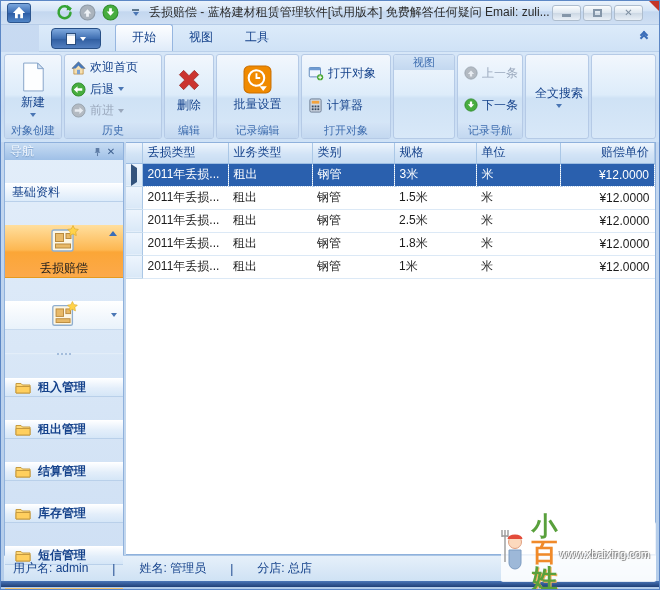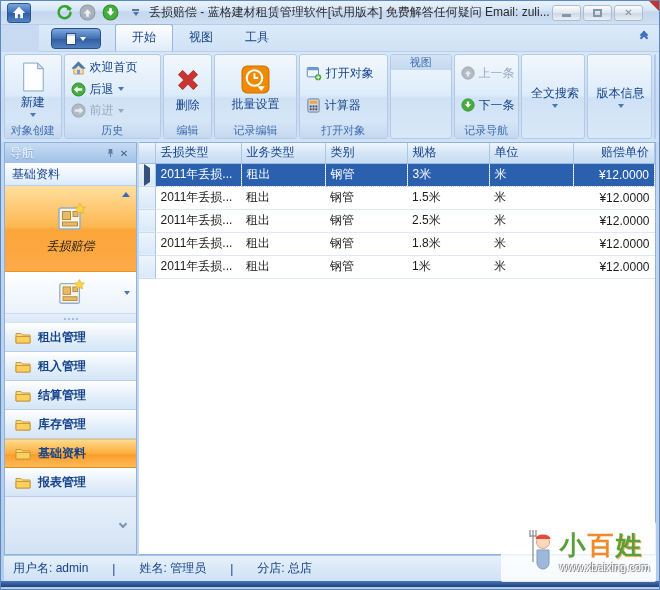--- a/index.html
+++ b/index.html
@@ -38,27 +38,27 @@
   .vstack { display:flex; flex-direction:column; justify-content:space-between; }
   .small-btn { display:flex; align-items:center; gap:4px; font-size:12px; color:#15428b; padding:2px 3px; border-radius:2px; white-space:nowrap; }
   .small-btn.disabled { color:#9aa8bc; }
   .big-btn { flex:1; display:flex; flex-direction:column; align-items:center; justify-content:center; gap:2px; font-size:12px; color:#15428b; padding:1px 6px; white-space:nowrap; }
   .tri-down { width:0; height:0; border-left:3px solid transparent; border-right:3px solid transparent; border-top:4px solid #4a76b4; }
   .tri-down.dim { border-top-color:#9aa8bc; }
   .rgroup.filler { flex:1; }
 
   
   .main { height:413px; display:flex; padding:0 3px; gap:0; }
-  .nav { width:133px; background:linear-gradient(#e3eefa,#cfe0f4); border:1px solid #8fb1dc; display:flex; flex-direction:column; }
+  .nav { width:120px; background:linear-gradient(#e3eefa,#cfe0f4); border:1px solid #8fb1dc; display:flex; flex-direction:column;gap:23px; }
   .nav-header { height:20px; background:linear-gradient(#c7dcf3,#9fc0e7); display:flex; align-items:center; padding:0 5px; }
   .nav-title { flex:1; font-size:12px; color:#f4f9ff; text-shadow:0 1px 1px #6d94c4; }
   .nav-hbtn { width:14px; height:14px; display:flex; align-items:center; justify-content:center; color:#3c5e8e; font-size:10px; }
   .nav-section { height:23px; background:linear-gradient(#fcfdff,#dcebfa); border-top:1px solid #fff; border-bottom:1px solid #b9d0ea; display:flex; align-items:center; padding:0 7px; font-size:12px; color:#15428b; }
   .nav-tile-selected { height:86px; background:linear-gradient(#ffe3a9,#ffc former); }
-  .nav-tile-selected { height:86px; background:linear-gradient(#ffdf9e,#fdb751 48%,#fba637 52%,#fca94a); border-bottom:1px solid #e59a1f; display:flex; flex-direction:column; align-items:center; justify-content:center; gap:5px; position:relative; font-size:12px; color:#1c1c1c;font-style:italic; }
+  .nav-tile-selected { height:86px; background:linear-gradient(#ffdf9e,#fdb751 48%,#fba637 52%,#fca94a); border-bottom:1px solid #e59a1f; display:flex; flex-direction:column; align-items:center; justify-content:center; gap:5px; position:relative; font-size:12px; color:#1c1c1c; }
   .nav-tile { height:42px; background:linear-gradient(#ffffff,#e9f2fb); border-bottom:1px solid #c8daee; display:flex; align-items:center; justify-content:center; position:relative; }
   .scroll-arrow { position:absolute; right:6px; }
   .nav-splitter { height:9px; display:flex; align-items:center; justify-content:center; gap:2px; background:linear-gradient(#e7f0fa,#d6e6f6); }
   .nav-splitter i { width:2px; height:2px; background:#90aed3; border-radius:50%; }
   .nav-folder { height:29px; display:flex; align-items:center; gap:7px; padding:0 10px; font-size:12px; font-weight:bold; color:#15428b; background:linear-gradient(#fdfeff,#e3eefa 55%,#d5e6f7); border-top:1px solid #fff; border-bottom:1px solid #b9d0ea; }
   .nav-folder.active { background:linear-gradient(#ffd98b,#fdae3c 50%,#fb9e2a 55%,#fdb959); border-top:1px solid #f3c06a; border-bottom:1px solid #da8d16; }
   .nav-bottom { flex:1; display:flex; align-items:center; justify-content:flex-end; padding-right:10px; background:linear-gradient(#e7f0fa,#d3e3f4); }
   .caret-down { width:6px; height:6px; border-left:2px solid #7b94b4; border-top:2px solid #7b94b4; transform:rotate(225deg); margin-top:-3px; }
   .vsplit { width:2px; background:#c3d7ee; }
 
@@ -74,21 +74,21 @@
   td.num { text-align:right; }
   tr.selected td.cell { background:#2a60ae; color:#fff; border:1px dotted #b9d0ea; }
   .ind-arrow { width:0; height:0; border-top:4px solid transparent; border-bottom:4px solid transparent; border-left:6px solid #33537d; margin:0 auto; }
 
   
   .statusbar { height:26px; margin:0 3px; background:linear-gradient(#e6f0fa,#cfe2f4); border-top:1px solid #aac6e6; display:flex; align-items:center; gap:24px; padding:0 9px; font-size:12px; color:#15428b; }
   .bottomframe { height:6px; margin-top:0; background:linear-gradient(#4a76b8,#1f3f77); }
 
   
   .watermark { position:absolute; right:3px; bottom:7px; width:155px; height:60px; background:rgba(255,255,255,0.82); border-radius:2px; display:flex; align-items:center; justify-content:flex-end; padding:2px 6px 2px 2px; z-index:50; }
-  .wm-brand { display:flex; flex-direction:column; align-items:flex-start; }
+  .wm-brand { display:flex; align-items:center; }
   .wm-chars { font-size:26px; font-weight:bold; line-height:26px; letter-spacing:2px; }
   .wm-c1 { color:#59a03c; } .wm-c2 { color:#f08a2a; } .wm-c3 { color:#59a03c; text-shadow:1px 1px 0 #f5b15c; }
   .wm-url { font-size:11px; color:#fff; text-shadow:0 0 2px #9a9a9a,1px 1px 0 #8a8a8a,-1px -1px 0 #8a8a8a; margin-top:3px; }
 
   .ico { display:inline-flex; align-items:center; justify-content:center; flex:none; }
 </style>
 </head>
 <body>
 
 <div class="window">
@@ -310,28 +310,20 @@
 
     <div class="rgroup" style="width:64px">
       <div class="rgroup-body">
         <div class="big-btn">
           <span>全文搜索</span>
           <span class="tri-down"></span>
         </div>
       </div>
     </div>
 
-    <div class="rgroup" style="width:66px">
-      <div class="rgroup-body">
-        <div class="big-btn">
-          <span>版本信息</span>
-          <span class="tri-down"></span>
-        </div>
-      </div>
-    </div>
 
     <div class="rgroup filler">
         <div class="rgroup-body"></div>
       </div>
   </div>
 
   <div class="main">
 
     <div class="nav">
       <div class="nav-header">
@@ -379,48 +371,57 @@
           <i></i>
         </div>
 
       <div class="nav-folder">
         <span class="ico">
             <svg width="16" height="13" viewBox="0 0 16 13">
               <path d="M1 2.5 H6 L7.5 4 H15 V12 H1 Z" fill="#ffd978" stroke="#c69a3f"></path>
               <path d="M1 5.5 H15 V12 H1 Z" fill="#ffcf5e" stroke="#c69a3f"></path>
             </svg>
           </span>
+        <span>租入管理</span>
+      </div>
+      <div class="nav-folder">
+        <span class="ico">
+            <svg width="16" height="13" viewBox="0 0 16 13">
+              <path d="M1 2.5 H6 L7.5 4 H15 V12 H1 Z" fill="#ffd978" stroke="#c69a3f"></path>
+              <path d="M1 5.5 H15 V12 H1 Z" fill="#ffcf5e" stroke="#c69a3f"></path>
+            </svg>
+          </span>
         <span>租出管理</span>
       </div>
       <div class="nav-folder">
         <span class="ico">
             <svg width="16" height="13" viewBox="0 0 16 13">
               <path d="M1 2.5 H6 L7.5 4 H15 V12 H1 Z" fill="#ffd978" stroke="#c69a3f"></path>
               <path d="M1 5.5 H15 V12 H1 Z" fill="#ffcf5e" stroke="#c69a3f"></path>
             </svg>
           </span>
-        <span>租入管理</span>
+        <span>结算管理</span>
       </div>
       <div class="nav-folder">
         <span class="ico">
             <svg width="16" height="13" viewBox="0 0 16 13">
               <path d="M1 2.5 H6 L7.5 4 H15 V12 H1 Z" fill="#ffd978" stroke="#c69a3f"></path>
               <path d="M1 5.5 H15 V12 H1 Z" fill="#ffcf5e" stroke="#c69a3f"></path>
             </svg>
           </span>
-        <span>结算管理</span>
+        <span>库存管理</span>
       </div>
       <div class="nav-folder">
         <span class="ico">
             <svg width="16" height="13" viewBox="0 0 16 13">
               <path d="M1 2.5 H6 L7.5 4 H15 V12 H1 Z" fill="#ffd978" stroke="#c69a3f"></path>
               <path d="M1 5.5 H15 V12 H1 Z" fill="#ffcf5e" stroke="#c69a3f"></path>
             </svg>
           </span>
-        <span>库存管理</span>
+        <span>短信管理</span>
       </div>
       <div class="nav-folder active">
         <span class="ico">
             <svg width="16" height="13" viewBox="0 0 16 13">
               <path d="M1 2.5 H6 L7.5 4 H15 V12 H1 Z" fill="#ffd978" stroke="#c69a3f"></path>
               <path d="M1 5.5 H15 V12 H1 Z" fill="#ffcf5e" stroke="#c69a3f"></path>
             </svg>
           </span>
         <span>基础资料</span>
       </div>

